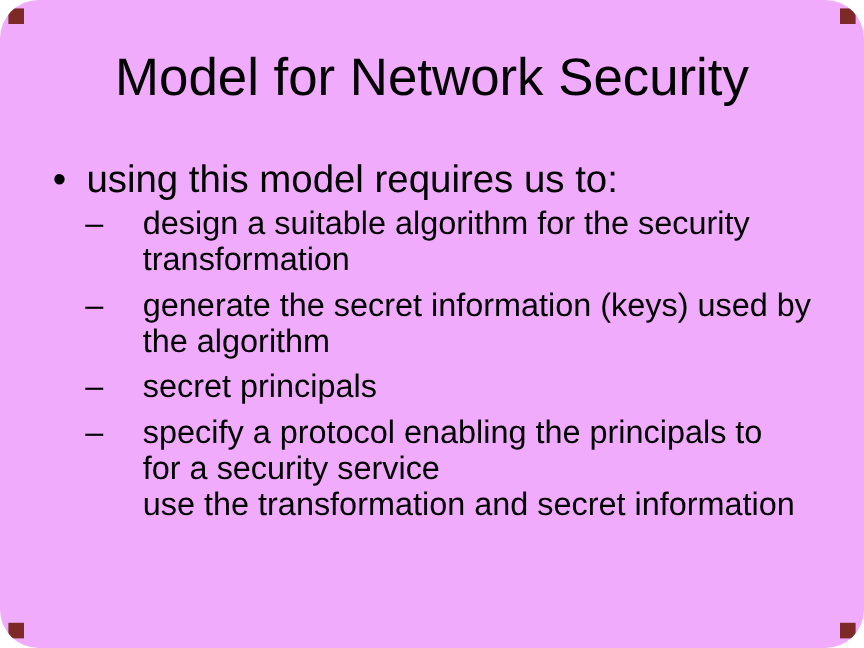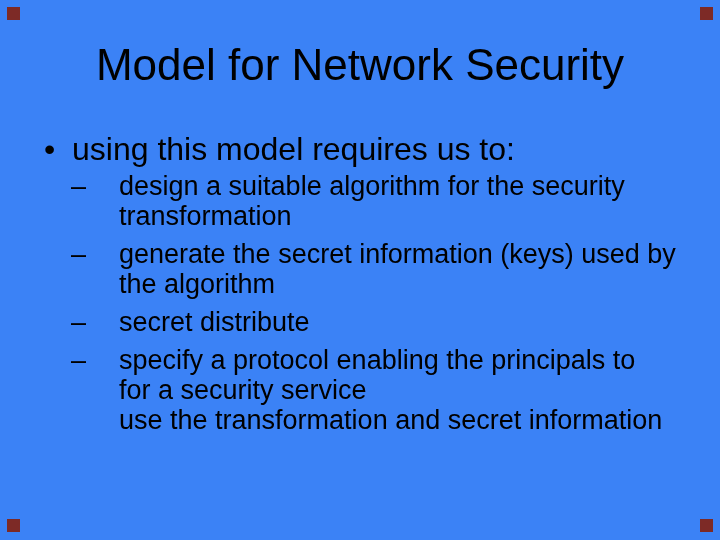--- a/index.html
+++ b/index.html
@@ -77,21 +77,21 @@
     margin-left: 26px;
   }
   .sub .ln {
     display: block;
     white-space: nowrap;
   }
 </style>
 </head>
 <body>
 
-<div class="slide" style="background: #3b82f6; color: rgb(0, 0, 0);">
+<div class="slide" style="background: #f0abfc; color: rgb(0, 0, 0); border-radius: 32px;">
 
   <div class="corner tl" style="background: rgb(125, 42, 38);"></div>
   <div class="corner tr" style="background: rgb(125, 42, 38);"></div>
   <div class="corner bl" style="background: rgb(125, 42, 38);"></div>
   <div class="corner br" style="background: rgb(125, 42, 38);"></div>
 
   <div class="title">Model for Network Security</div>
 
   <div class="bullet1">
     <span class="marker">•</span>
@@ -112,21 +112,21 @@
       <span class="dash">–</span>
       <span class="lines">
         <span class="ln">generate the secret information (keys) used by</span>
         <span class="ln">the algorithm</span>
       </span>
     </div>
 
     <div class="sub">
       <span class="dash">–</span>
       <span class="lines">
-        <span class="ln">secret distribute</span>
+        <span class="ln">secret principals</span>
       </span>
     </div>
 
     <div class="sub">
       <span class="dash">–</span>
       <span class="lines">
         <span class="ln">specify a protocol enabling the principals to</span>
         <span class="ln">for a security service</span>
         <span class="ln">use the transformation and secret information</span>
       </span>

